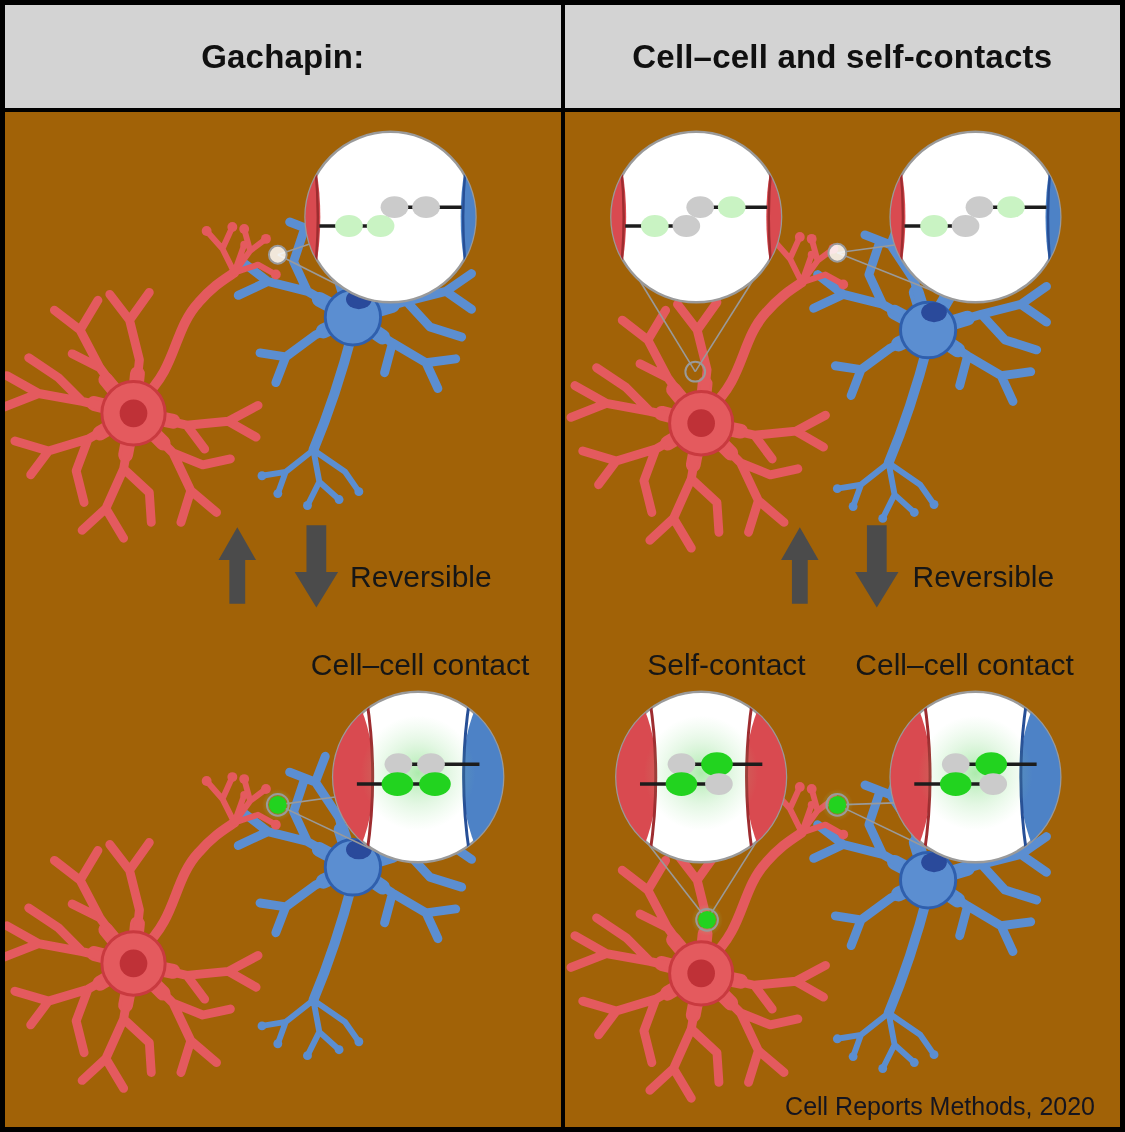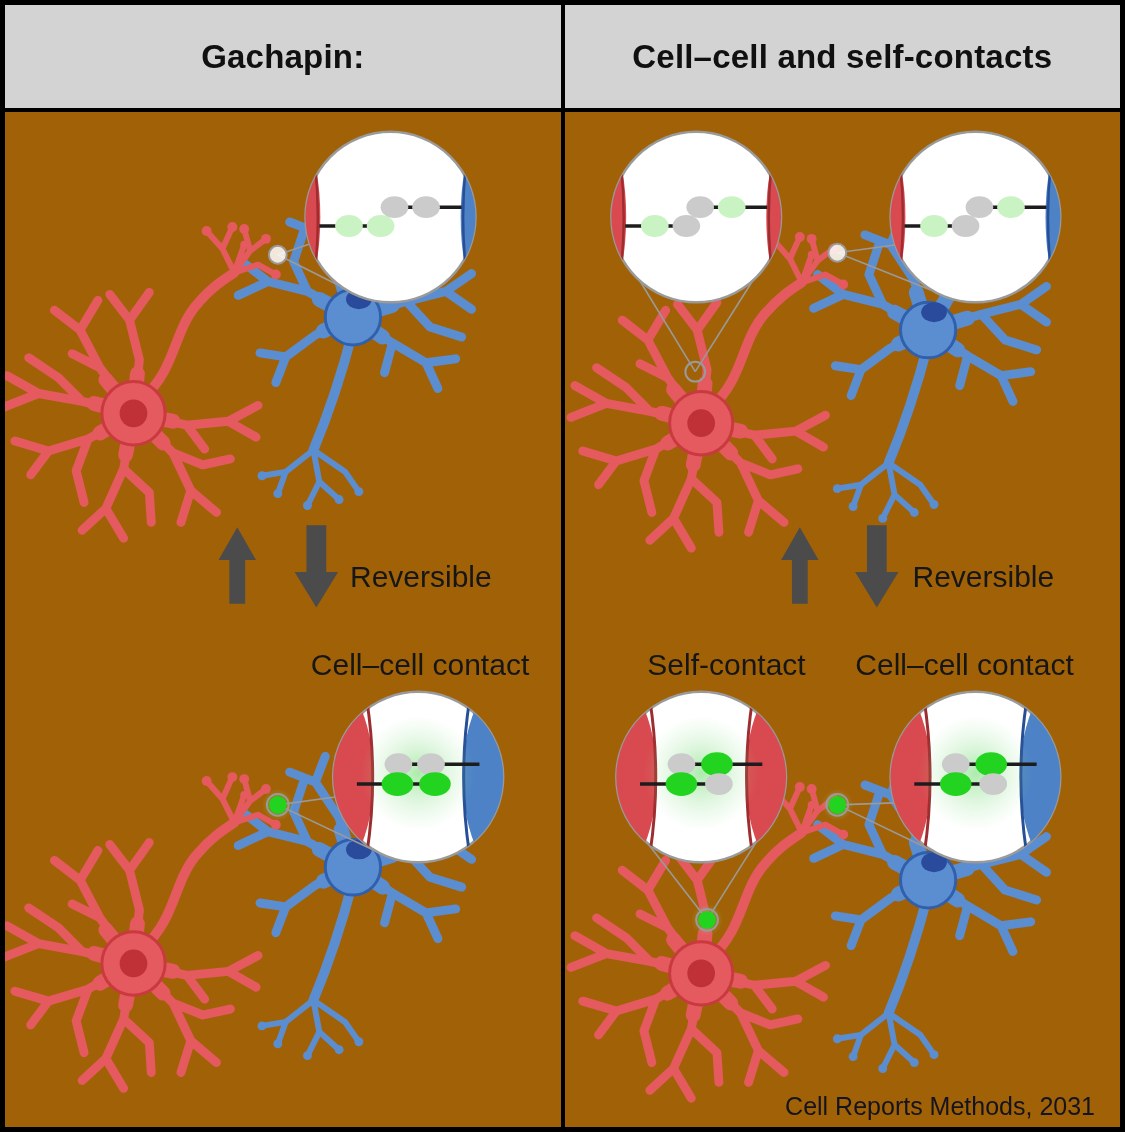--- a/index.html
+++ b/index.html
@@ -305,17 +305,17 @@
               <ellipse class="ov-bright" cx="-20" cy="7" rx="16" ry="12"></ellipse>
               <ellipse class="ov-gray" cx="18" cy="7" rx="14" ry="11"></ellipse>
             </g>
           </g>
         </g>
       </svg>
 
       <div class="lbl" style="left:348px;top:448px;">Reversible</div>
       <div class="lbl centered" style="left:146px;top:536px;margin-left:16px;">Self-contact</div>
       <div class="lbl centered" style="left:400px;top:536px;">Cell–cell contact</div>
-      <div class="citation">Cell Reports Methods, 2031</div>
+      <div class="citation">Cell Reports Methods, 2020</div>
     </div>
 
   </div>
 </div>
 
 </body></html>

